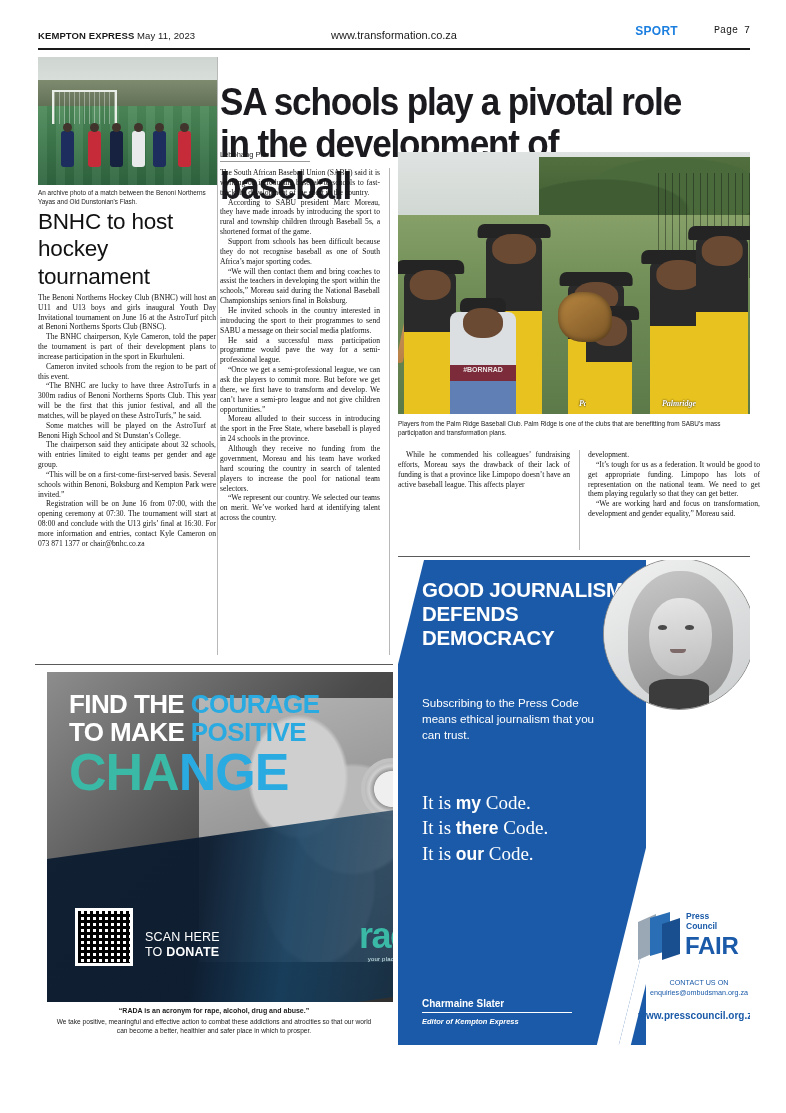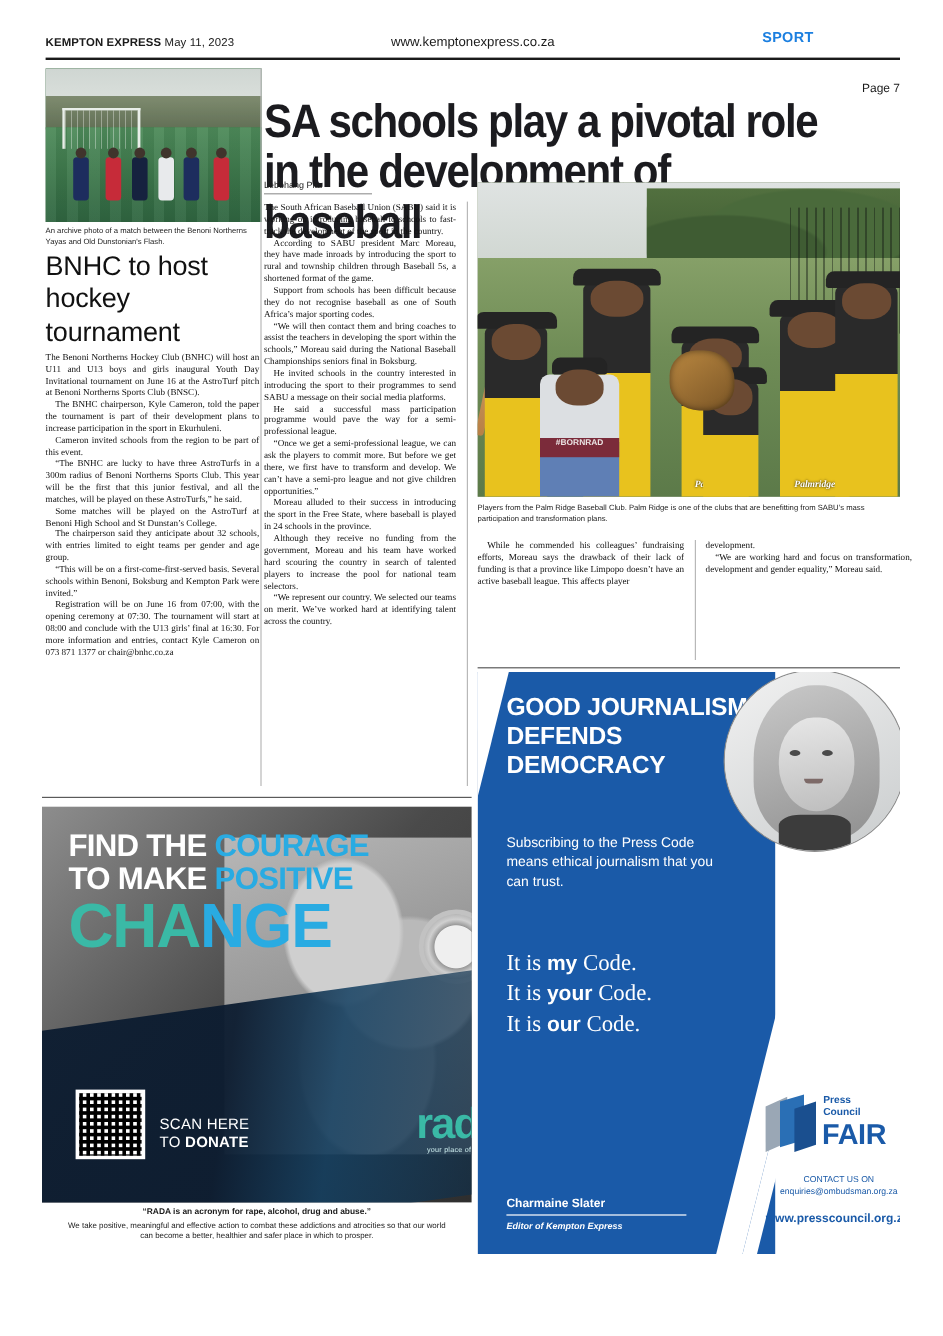--- a/index.html
+++ b/index.html
@@ -30,22 +30,22 @@
     font-family:"Liberation Sans", sans-serif;
     font-size:11px; color:#1a1a1a;
   }
   .mh-sport {
     position:absolute; right:72px; top:0;
     font-family:"Liberation Sans", sans-serif;
     font-size:12px; font-weight:700; color:#1b7fe0; letter-spacing:.3px;
   }
   .mh-page {
     position:absolute; right:0; top:1px;
-    font-family:Liberation Sans, sans-serif;
-    font-size:10px; color:#1a1a1a;margin-top:44px;
+    font-family:Liberation Mono, monospace;
+    font-size:10px; color:#1a1a1a;
   }
   .mh-rule {
     position:absolute; left:38px; top:48px; width:712px; height:2px;
     background:#1a1a1a;
   }
 
   
   .hockey-photo {
     position:absolute; left:38px; top:57px; width:180px; height:128px;
     overflow:hidden; background:#3d6a46;
@@ -169,21 +169,21 @@
   .col3 p, .col4 p { margin:0; text-indent:8px; }
   .col3 p.first, .col4 p.first { text-indent:0; }
 
   .hr-thin { position:absolute; height:1px; background:#5a5a5a; }
 
   
   .rada {
     position:absolute; left:35px; top:672px; width:358px; height:398px;
     background:#ffffff; overflow:hidden;
   }
-  .rada-img { position:absolute; left:0; top:0; width:400px; height:330px;
+  .rada-img { position:absolute; left:12px; top:0; width:400px; height:330px;
     background:linear-gradient(135deg,#8d8d8d,#4a4a4a 45%,#2b2b2b);
     overflow:hidden;
   }
   .rada-hands { position:absolute; left:38%; top:8%; width:62%; height:80%;
     background:
       radial-gradient(ellipse at 40% 30%, #cfcfcf 0 22%, transparent 24%),
       radial-gradient(ellipse at 62% 46%, #b9b9b9 0 26%, transparent 28%),
       radial-gradient(ellipse at 48% 70%, #9d9d9d 0 30%, transparent 32%),
       linear-gradient(160deg,#b7b7b7,#6e6e6e);
     filter:blur(.3px);
@@ -307,21 +307,21 @@
 </head>
 <body>
 
 <div class="page">
 
   <div class="masthead">
     <div class="mh-left">
       <b>KEMPTON EXPRESS</b>
       <span>May 11, 2023</span>
     </div>
-    <div class="mh-center">www.kemptonexpress.co.za</div>
+    <div class="mh-center">www.transformation.co.za</div>
     <div class="mh-sport">SPORT</div>
     <div class="mh-page">Page 7</div>
   </div>
   <div class="mh-rule"></div>
 
   <div class="hockey-photo">
     <div class="hp-sky"></div>
     <div class="hp-trees"></div>
     <div class="hp-turf"></div>
     <div class="hp-goal"></div>
@@ -410,20 +410,21 @@
       <p>“Once we get a semi-professional league, we can ask the players to commit more. But before we get there, we first have to transform and develop. We can’t have a semi-pro league and not give children opportunities.”</p>
       <p>Moreau alluded to their success in introducing the sport in the Free State, where baseball is played in 24 schools in the province.</p>
       <p>Although they receive no funding from the government, Moreau and his team have worked hard scouring the country in search of talented players to increase the pool for national team selectors.</p>
       <p>“We represent our country. We selected our teams on merit. We’ve worked hard at identifying talent across the country.</p>
     </div>
   <div class="col3" id="col3">
       <p>While he commended his colleagues’ fundraising efforts, Moreau says the drawback of their lack of funding is that a province like Limpopo doesn’t have an active baseball league. This affects player</p>
     </div>
   <div class="col4" id="col4">
       <p class="first">development.</p>
+      <p>“It’s tough for us as a federation. It would be good to get appropriate funding. Limpopo has lots of representation on the national team. We need to get them playing regularly so that they can get better.</p>
       <p>“We are working hard and focus on transformation, development and gender equality,” Moreau said.</p>
     </div>
 
   <div class="hr-thin" style="left:398px; top:556px; width:352px;"></div>
   <div class="hr-thin" style="left:35px; top:664px; width:358px;"></div>
 
   <div class="rada">
     <div class="rada-img">
       <div class="rada-hands"></div>
       <div class="rada-watch"></div>
@@ -466,21 +467,21 @@
     <div class="pc-slash2"></div>
     <div class="pc-slash1"></div>
     <div class="pc-slashR1"></div>
     <div class="pc-slashR2"></div>
 
     <div class="pc-head">GOOD JOURNALISM DEFENDS DEMOCRACY</div>
     <div class="pc-sub">Subscribing to the Press Code means ethical journalism that you can trust.</div>
 
     <div class="pc-code">
       <span>It is </span><b>my</b><span> Code.</span><br>
-      <span>It is </span><b>your</b><span> Code.</span><br>
+      <span>It is </span><b>there</b><span> Code.</span><br>
       <span>It is </span><b>our</b><span> Code.</span>
     </div>
 
     <div class="pc-editor">
       <div class="nm">Charmaine Slater</div>
       <div class="rl">Editor of Kempton Express</div>
     </div>
 
     <div class="pc-circle">
       <div class="bgw"></div>

